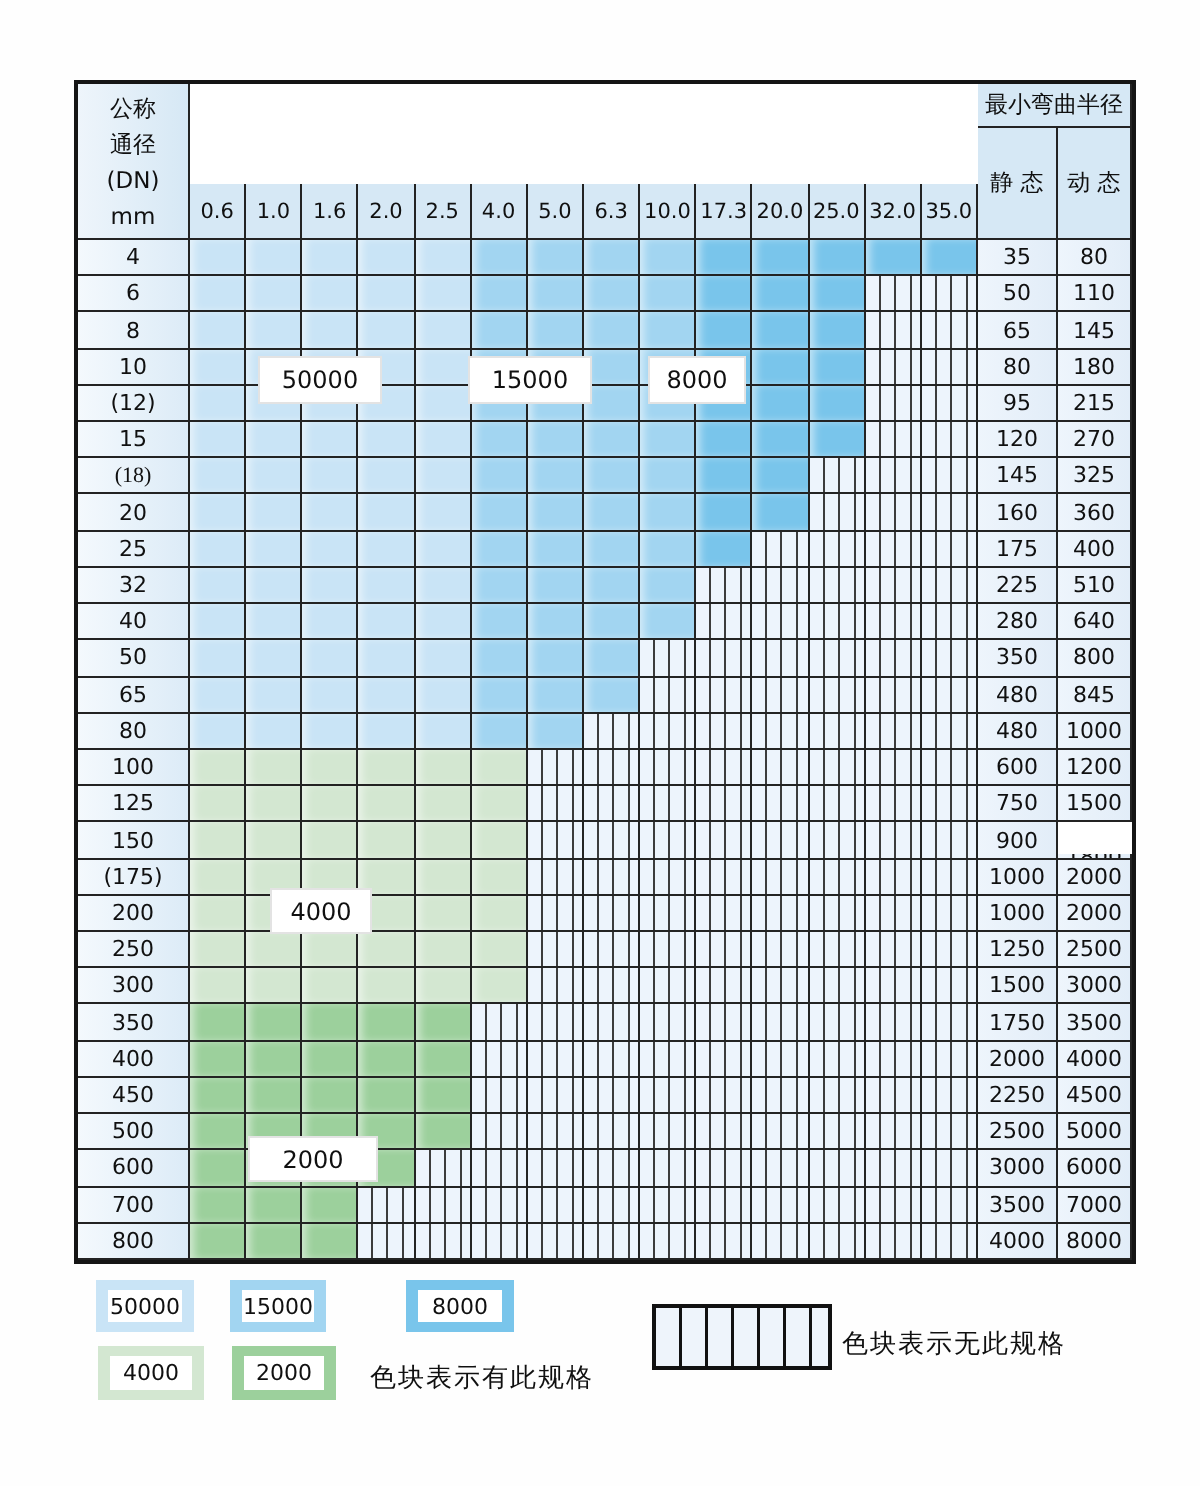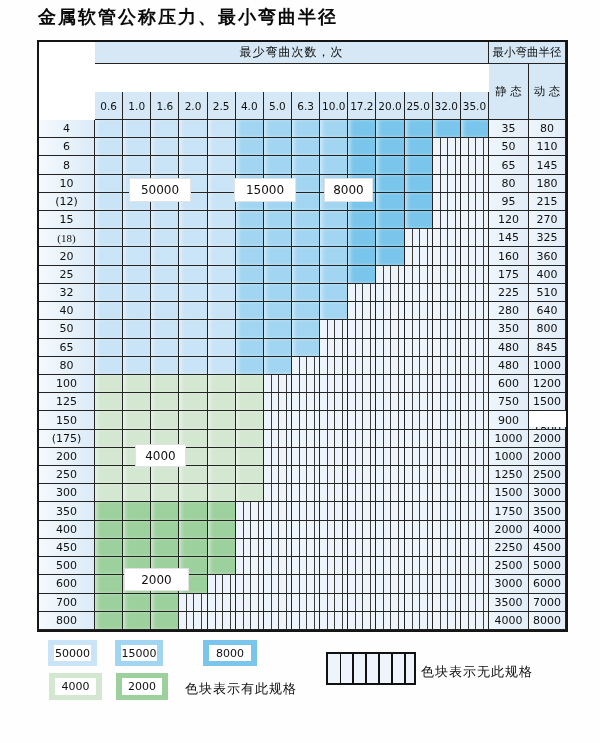--- a/index.html
+++ b/index.html
@@ -54,43 +54,47 @@
   .hatchbox{position:absolute;left:326px;top:652px;width:90px;height:33px;
       box-sizing:border-box;border:2px solid #111;background-color:#eef4fb;
       background-image:repeating-linear-gradient(to right,
         transparent 0px,transparent 11.5px,#111 11.5px,#111 13px);}
 </style>
 </head>
 <body>
 
 <div class="page">
 
-  <div class="title">金属软管公称压力、最小弯曲半径</div>
 
   <div class="tbl" id="grid">
 
     <div class="ovl" id="ov0">50000</div>
     <div class="ovl" id="ov1">15000</div>
     <div class="ovl" id="ov2">8000</div>
     <div class="ovl" id="ov3">4000</div>
     <div class="ovl" id="ov4">2000</div>
-      <div class="cell hdr" style="grid-area: 1 / 2 / span 1 / span 14;">最少弯曲次数，次</div>
+  <div class="cell hdr corner" style="grid-area: 1 / 1 / span 3 / span 1;">
+        <div>公称</div>
+        <div>通径</div>
+        <div>(DN)</div>
+        <div>mm</div>
+      </div>
       <div class="cell hdr radius" style="grid-area: 1 / 16 / span 1 / span 2;">最小弯曲半径</div>
       <div class="cell hdr radius" style="grid-area: 2 / 16 / span 2 / span 1;">静 态</div>
       <div class="cell hdr radius" style="grid-area: 2 / 17 / span 2 / span 1;">动 态</div>
       <div class="cell hdr pcol" style="grid-area: 3 / 2 / span 1 / span 1;">0.6</div>
       <div class="cell hdr pcol" style="grid-area: 3 / 3 / span 1 / span 1;">1.0</div>
       <div class="cell hdr pcol" style="grid-area: 3 / 4 / span 1 / span 1;">1.6</div>
       <div class="cell hdr pcol" style="grid-area: 3 / 5 / span 1 / span 1;">2.0</div>
       <div class="cell hdr pcol" style="grid-area: 3 / 6 / span 1 / span 1;">2.5</div>
       <div class="cell hdr pcol" style="grid-area: 3 / 7 / span 1 / span 1;">4.0</div>
       <div class="cell hdr pcol" style="grid-area: 3 / 8 / span 1 / span 1;">5.0</div>
       <div class="cell hdr pcol" style="grid-area: 3 / 9 / span 1 / span 1;">6.3</div>
       <div class="cell hdr pcol" style="grid-area: 3 / 10 / span 1 / span 1;">10.0</div>
-      <div class="cell hdr pcol" style="grid-area: 3 / 11 / span 1 / span 1;">17.2</div>
+      <div class="cell hdr pcol" style="grid-area: 3 / 11 / span 1 / span 1;">17.3</div>
       <div class="cell hdr pcol" style="grid-area: 3 / 12 / span 1 / span 1;">20.0</div>
       <div class="cell hdr pcol" style="grid-area: 3 / 13 / span 1 / span 1;">25.0</div>
       <div class="cell hdr pcol" style="grid-area: 3 / 14 / span 1 / span 1;">32.0</div>
       <div class="cell hdr pcol" style="grid-area: 3 / 15 / span 1 / span 1;">35.0</div>
       <div class="cell dncell" style="grid-area: 4 / 1 / span 1 / span 1;">4</div>
       <div class="cell colored" style="background: rgb(201, 228, 246); grid-area: 4 / 2 / span 1 / span 1;"></div>
       <div class="cell colored" style="background: rgb(201, 228, 246); grid-area: 4 / 3 / span 1 / span 1;"></div>
       <div class="cell colored" style="background: rgb(201, 228, 246); grid-area: 4 / 4 / span 1 / span 1;"></div>
       <div class="cell colored" style="background: rgb(201, 228, 246); grid-area: 4 / 5 / span 1 / span 1;"></div>
       <div class="cell colored" style="background: rgb(201, 228, 246); grid-area: 4 / 6 / span 1 / span 1;"></div>

